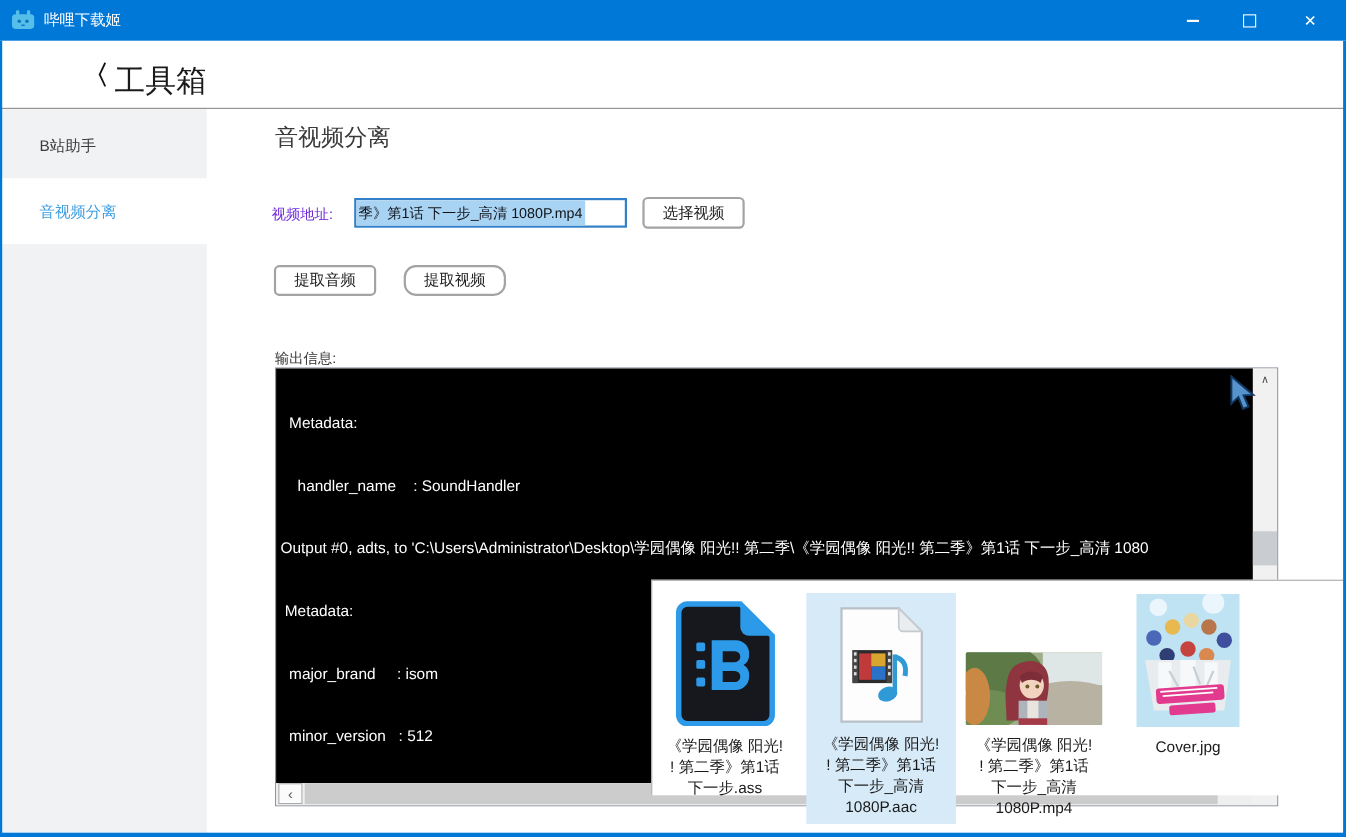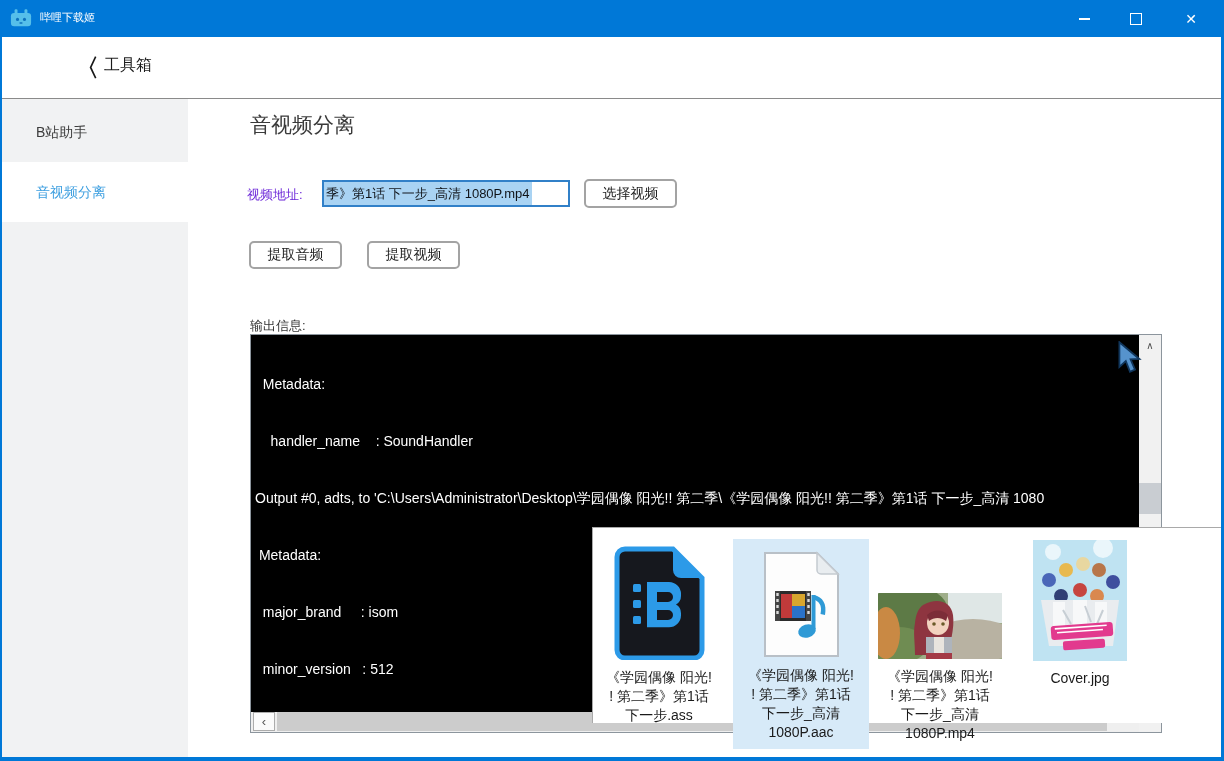--- a/index.html
+++ b/index.html
@@ -4,50 +4,50 @@
 <style>
   html,body{margin:0;padding:0;background:#cfcfcf;}
   #app{
     position:relative;width:1224px;height:761px;background:#fff;overflow:hidden;
     font-family:"Liberation Sans","DejaVu Sans",sans-serif;
     -webkit-font-smoothing:antialiased;
   }
   
   .titlebar{position:absolute;left:0;top:0;width:1224px;height:37px;background:#0078d7;z-index:50;}
   .app-icon{position:absolute;left:10px;top:8px;width:22px;height:20px;}
-  .titlebar-title{position:absolute;left:40px;top:10px;color:#fff;font-size:11px;}
+  .titlebar-title{position:absolute;left:40px;top:10px;color:#fff;font-size:14px;}
   .win-btn{position:absolute;top:0;width:46px;height:37px;display:flex;align-items:center;justify-content:center;color:#fff;cursor:default;}
   .win-btn.min{left:1061px;}
   .win-btn.max{left:1113px;}
   .win-btn.close{left:1168px;}
   .min-glyph{display:block;width:11px;height:0;border-bottom:2px solid #fff;}
   .max-glyph{display:block;width:10px;height:10px;border:1.5px solid #fff;}
   .close-glyph{font-size:14px;line-height:14px;}
   
   .header{position:absolute;left:0;top:37px;width:1224px;height:62px;background:#fff;border-bottom:1px solid #8a8a8a;box-sizing:border-box;z-index:5;}
   .back-btn{position:absolute;left:72px;top:14px;width:30px;height:34px;font-size:24px;color:#161616;display:flex;align-items:center;justify-content:center;font-weight:600;}
-  .header-title{position:absolute;left:104px;top:18px;font-size:16px;color:#1a1a1a;}
+  .header-title{position:absolute;left:104px;top:18px;font-size:28px;color:#1a1a1a;}
   
   .border-left{position:absolute;left:0;top:37px;width:2px;height:724px;background:#0078d7;z-index:60;}
   .border-right{position:absolute;left:1221px;top:37px;width:3px;height:724px;background:#0078d7;z-index:60;}
   .border-bottom{position:absolute;left:0;top:757px;width:1224px;height:4px;background:#0078d7;z-index:60;}
   
   .sidebar{position:absolute;left:2px;top:99px;width:186px;height:658px;background:#f1f2f3;}
   .side-item{height:60px;line-height:60px;padding-left:34px;font-size:14px;color:#3c3c3c;cursor:default;}
   .side-item:first-child{margin-top:3px;}
   .side-item.active{background:#fff;color:#3d9fe0;}
   
   .page-title{position:absolute;left:250px;top:111px;font-size:21px;color:#3a3a3a;}
   .addr-label{position:absolute;left:247px;top:186px;font-size:13px;color:#6d28d9;}
   .addr-input{position:absolute;left:322px;top:180px;width:248px;height:27px;border:2px solid #3180c8;box-sizing:border-box;background:#fff;display:flex;align-items:center;overflow:hidden;}
   .addr-text{font-size:13px;color:#101419;background:#a9d3f3;white-space:nowrap;padding:3px 2px;}
   .ui-btn{position:absolute;background:#fff;border:2px solid #a3a3a3;border-radius:5px;font-size:14px;color:#222;display:flex;align-items:center;justify-content:center;box-sizing:border-box;cursor:default;}
   .btn-choose{left:584px;top:179px;width:93px;height:29px;}
   .btn-audio{left:249px;top:241px;width:93px;height:28px;}
-  .btn-video{left:367px;top:241px;width:93px;height:28px;}
+  .btn-video{left:367px;top:241px;width:93px;height:28px;border-radius:11px;}
   .output-label{position:absolute;left:250px;top:317px;font-size:13px;color:#333;}
   
   .console-wrap{position:absolute;left:250px;top:334px;width:912px;height:399px;border:1px solid #8c959d;box-sizing:border-box;z-index:10;}
   .console-black{position:absolute;left:0;top:0;width:888px;height:377px;background:#000;overflow:hidden;}
   .console-pre{position:absolute;left:4px;top:2px;font-size:14px;line-height:19px;color:#fff;white-space:pre;}
   .console-line{white-space:pre;}
   .vscroll{position:absolute;left:888px;top:0;width:22px;height:377px;background:#f1f1f1;}
   .vscroll-up{position:absolute;left:0;top:0;width:22px;height:20px;display:flex;align-items:center;justify-content:center;font-size:10px;color:#505050;}
   .vscroll-thumb{position:absolute;left:0;top:148px;width:22px;height:31px;background:#c9cdd2;}
   .hscroll{position:absolute;left:0;top:377px;width:888px;height:20px;background:#efefef;}

